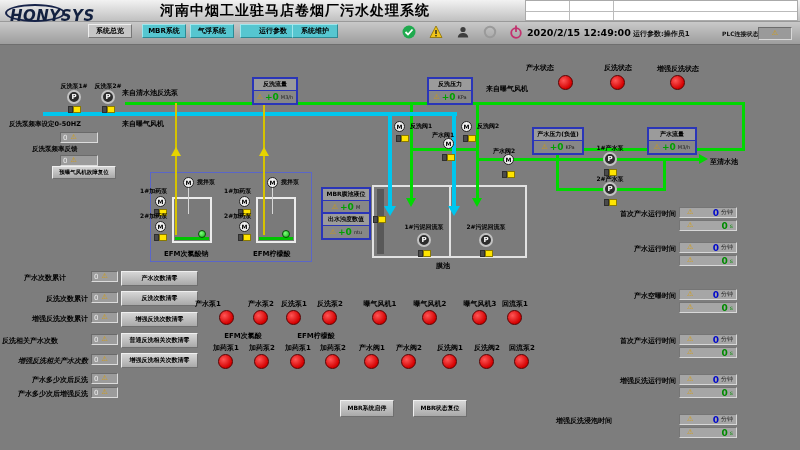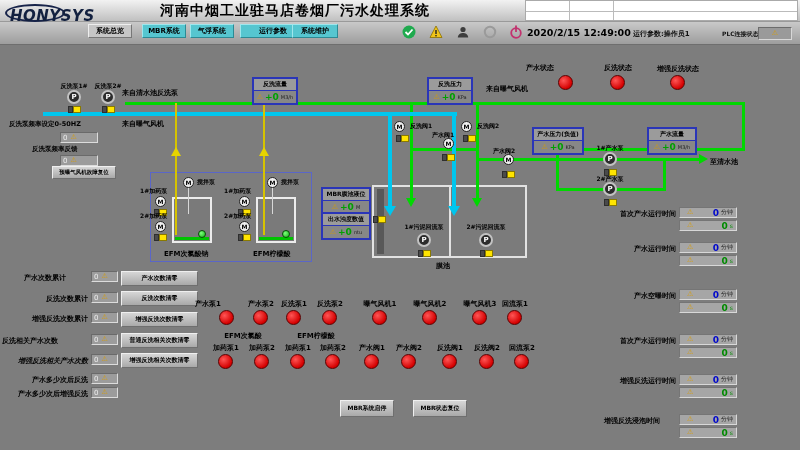--- a/index.html
+++ b/index.html
@@ -452,21 +452,21 @@
       <div class="tfield" style="left: 679px; top: 374px;">
         <span class="warn">⚠</span>
         <span class="tmin">0</span>
         <span class="tminu">分钟</span>
       </div>
       <div class="tfield" style="left: 679px; top: 387px;">
         <span class="warn">⚠</span>
         <span class="tsec">0</span>
         <span class="tsecu">s</span>
       </div>
-      <div class="lbl" style="left: 572px; top: 416px; width: 120px; text-align: center;">增强反洗浸泡时间</div>
+      <div class="lbl" style="left: 556px; top: 416px; width: 120px; text-align: left;">增强反洗浸泡时间</div>
       <div class="tfield" style="left: 679px; top: 414px;">
         <span class="warn">⚠</span>
         <span class="tmin">0</span>
         <span class="tminu">分钟</span>
       </div>
       <div class="tfield" style="left: 679px; top: 427px;">
         <span class="warn">⚠</span>
         <span class="tsec">0</span>
         <span class="tsecu">s</span>
       </div>

